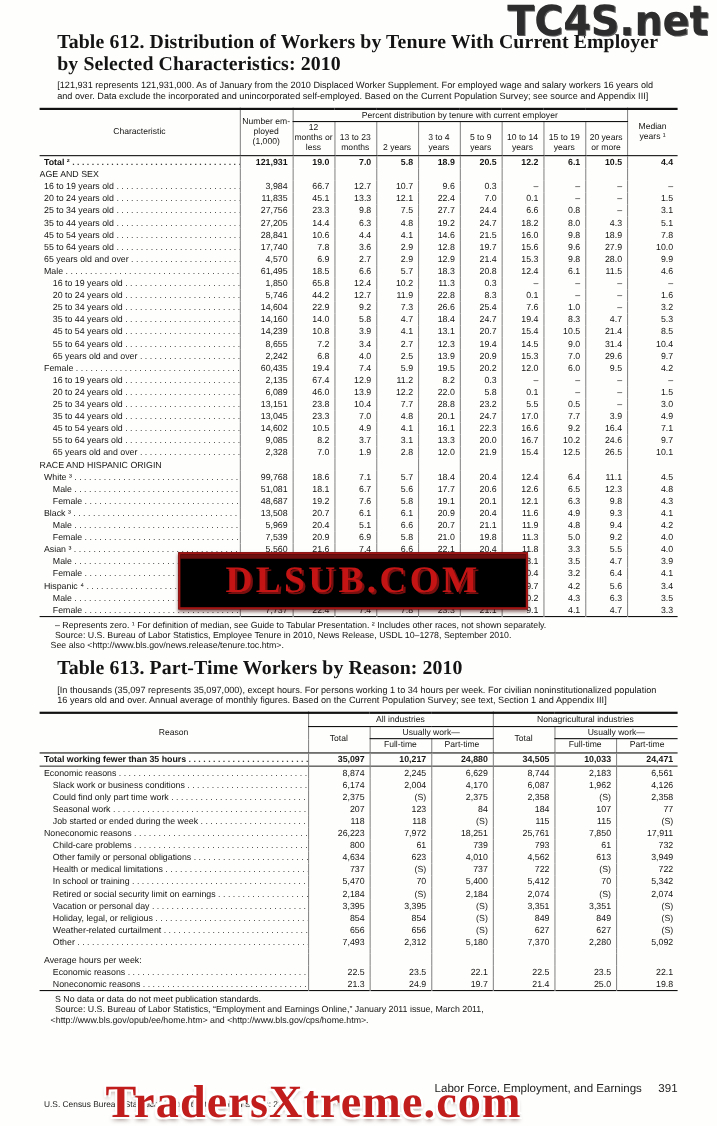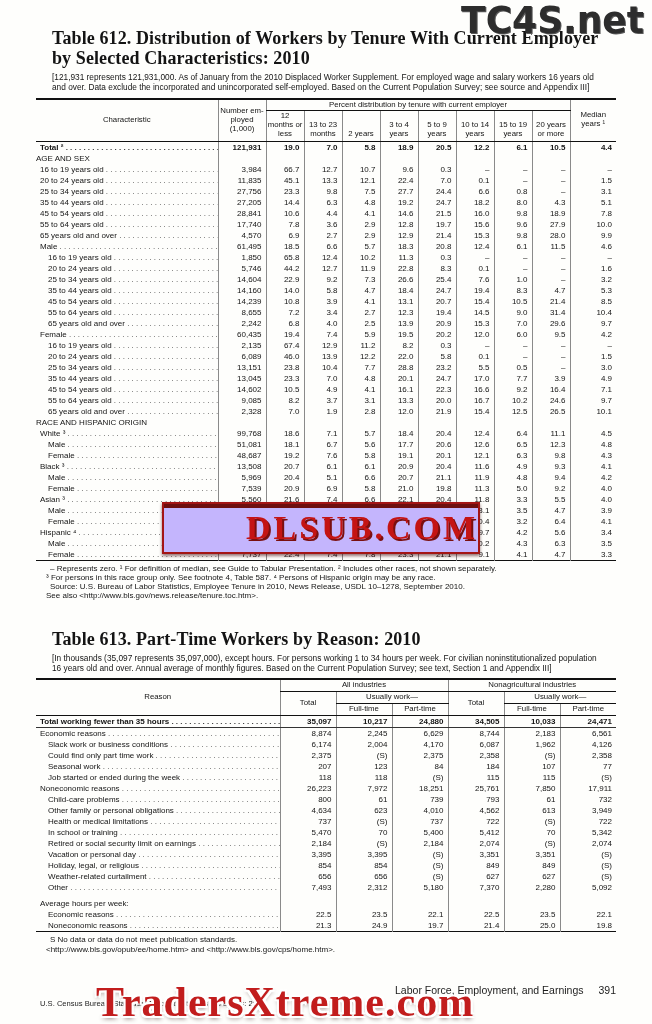--- a/index.html
+++ b/index.html
@@ -10,21 +10,21 @@
     font-family:"Liberation Sans", sans-serif;
   }
   .content { padding:28px 36px 0 36px; }
 
   
   .t-title {
     font-family:"Liberation Serif", serif; font-weight:bold;
     font-size:18px; line-height:1.12; max-width:552px;
     margin:0 0 5px 16px; letter-spacing:0.1px;
   }
-  .t-title.t2 { margin-top:28px; }
+  .t-title.t2 { margin-top:6px; }
   .t-note { font-size:8.3px; line-height:1.17; max-width:556px; margin:0 0 5px 16px; }
 
   
   table.tbl {
     border-collapse:collapse; table-layout:fixed; width:100%;
     border-top:2px solid #111; border-bottom:1.5px solid #111;
   }
   thead { border-bottom:1px solid #111; }
   th {
     font-weight:normal; font-size:7.8px; line-height:1.12;
@@ -54,23 +54,23 @@
   
   .wm-top {
     position:absolute; top:0; right:8px; z-index:5;
     font-family:"DejaVu Sans", sans-serif; font-weight:bold;
     font-size:36px; line-height:40px; color:#2d2d2d;
     letter-spacing:0px; transform:scaleY(1.05);
     text-shadow:1px 1px 0 #5a5a5a;
   }
   .wm-mid {
     position:absolute; top:502px; left:162px; width:318px; height:52px; z-index:6;
-    background:#c4b5fd; border:2px solid #a31515;
+    background:#000000; border:2px solid #a31515;
     box-shadow: inset 0 4px 0 #6d0f0f, 0 2px 3px rgba(60,0,0,0.55);
-    display:flex; align-items:center; justify-content:flex-end;
+    display:flex; align-items:center; justify-content:center;
   }
   .wm-mid span {
     font-family:"Liberation Serif", serif; font-weight:bold;
     font-size:34px; letter-spacing:3px; color:#c41414;
     text-shadow:2px 2px 0 #7a0f0f;
   }
   .wm-bottom {
     position:absolute; bottom:0; left:96px; right:10px; z-index:6;
     text-align:left;
     font-family:"Liberation Serif", serif; font-weight:bold;
@@ -630,21 +630,20 @@
             <td class="num colsep">9.1</td>
             <td class="num colsep">4.1</td>
             <td class="num colsep">4.7</td>
             <td class="num colsep">3.3</td>
           </tr>
         </tbody>
     </table>
 
     <div class="footnotes">
       <div class="fn fn-first">– Represents zero. ¹ For definition of median, see Guide to Tabular Presentation. ² Includes other races, not shown separately.</div>
-      <div class="fn">³ For persons in this race group only. See footnote 4, Table 587. ⁴ Persons of Hispanic origin may be any race.</div>
       <div class="fn fn-first">Source: U.S. Bureau of Labor Statistics, Employee Tenure in 2010, News Release, USDL 10–1278, September 2010.</div>
       <div class="fn">See also &lt;http://www.bls.gov/news.release/tenure.toc.htm&gt;.</div>
     </div>
 
     <h2 class="t-title t2">Table 613. Part-Time Workers by Reason: 2010</h2>
     <p class="t-note">[In thousands (35,097 represents 35,097,000), except hours. For persons working 1 to 34 hours per week. For civilian noninstitutionalized population 16 years old and over. Annual average of monthly figures. Based on the Current Population Survey; see text, Section 1 and Appendix III]</p>
 
     <table class="tbl">
       <colgroup>
         <col style="width:244px">
@@ -853,20 +852,21 @@
             <td class="num colsep">19.7</td>
             <td class="num colsep">21.4</td>
             <td class="num colsep">25.0</td>
             <td class="num colsep">19.8</td>
           </tr>
         </tbody>
     </table>
 
     <div class="footnotes">
       <div class="fn fn-first">S No data or data do not meet publication standards.</div>
+      <div class="fn fn-first">Source: U.S. Bureau of Labor Statistics, “Employment and Earnings Online,” January 2011 issue, March 2011,</div>
       <div class="fn">&lt;http://www.bls.gov/opub/ee/home.htm&gt; and &lt;http://www.bls.gov/cps/home.htm&gt;.</div>
     </div>
 
   </div>
 
   <div class="wm-mid">
     <span>DLSUB.COM</span>
   </div>
 
   <div class="footer-line">

